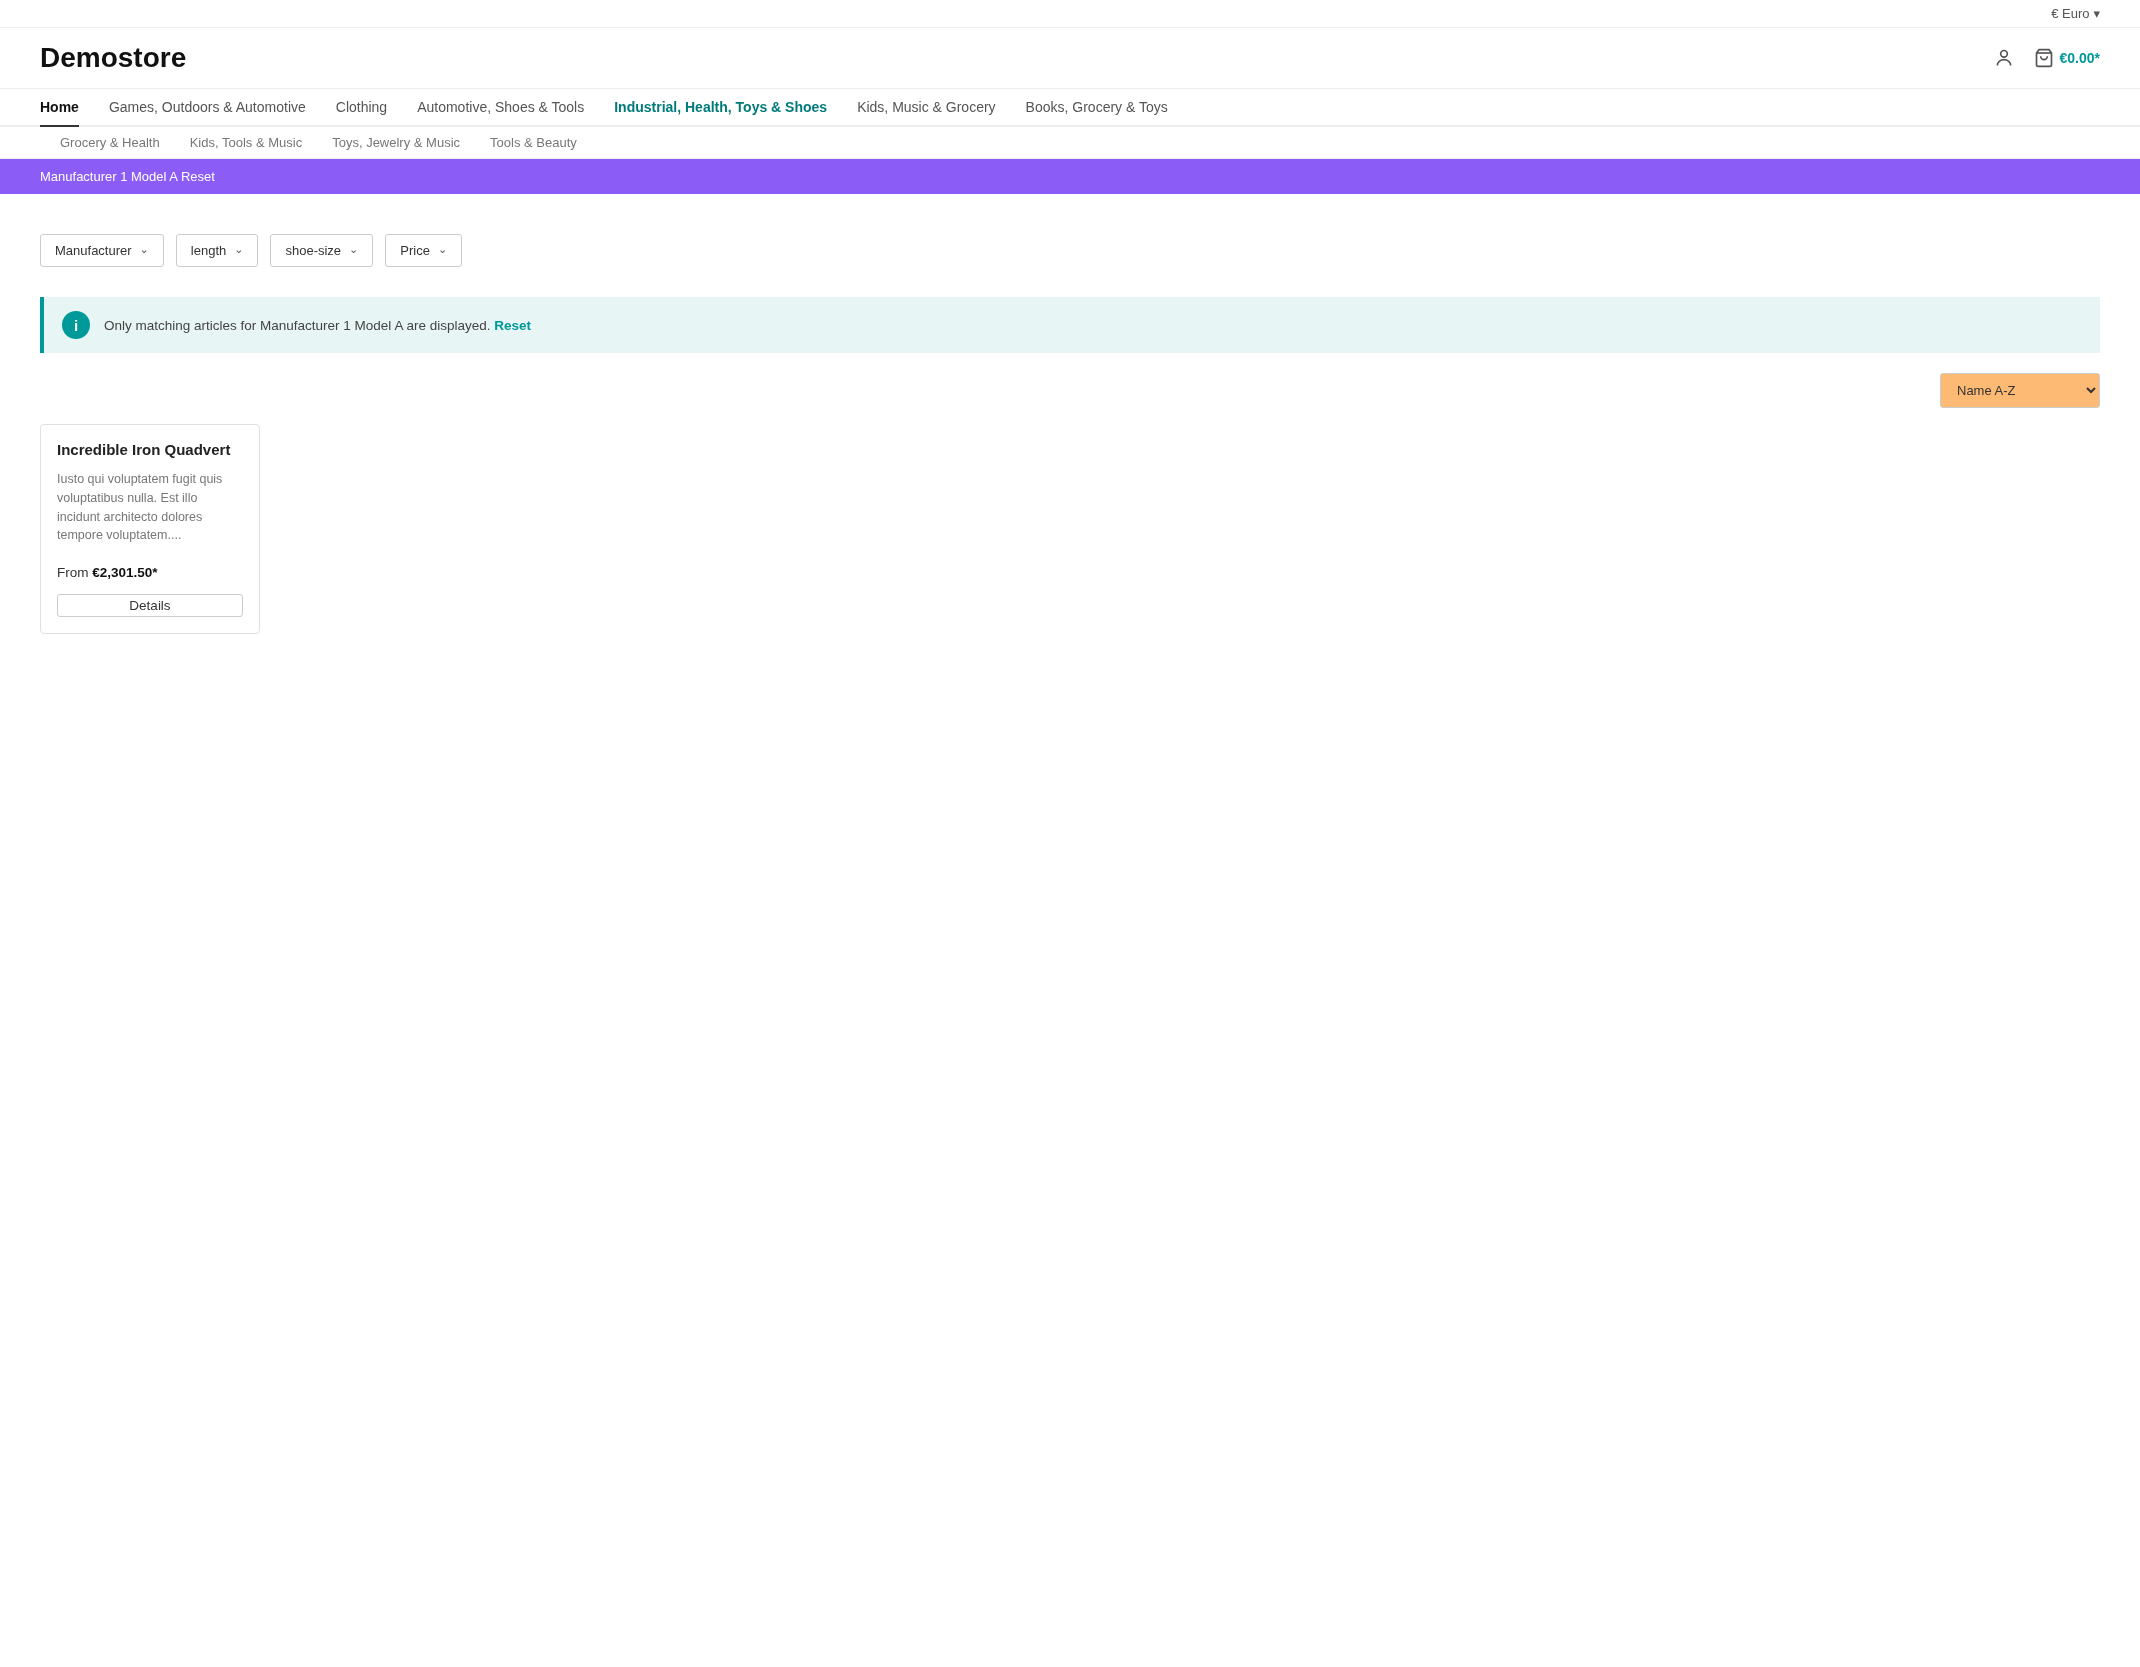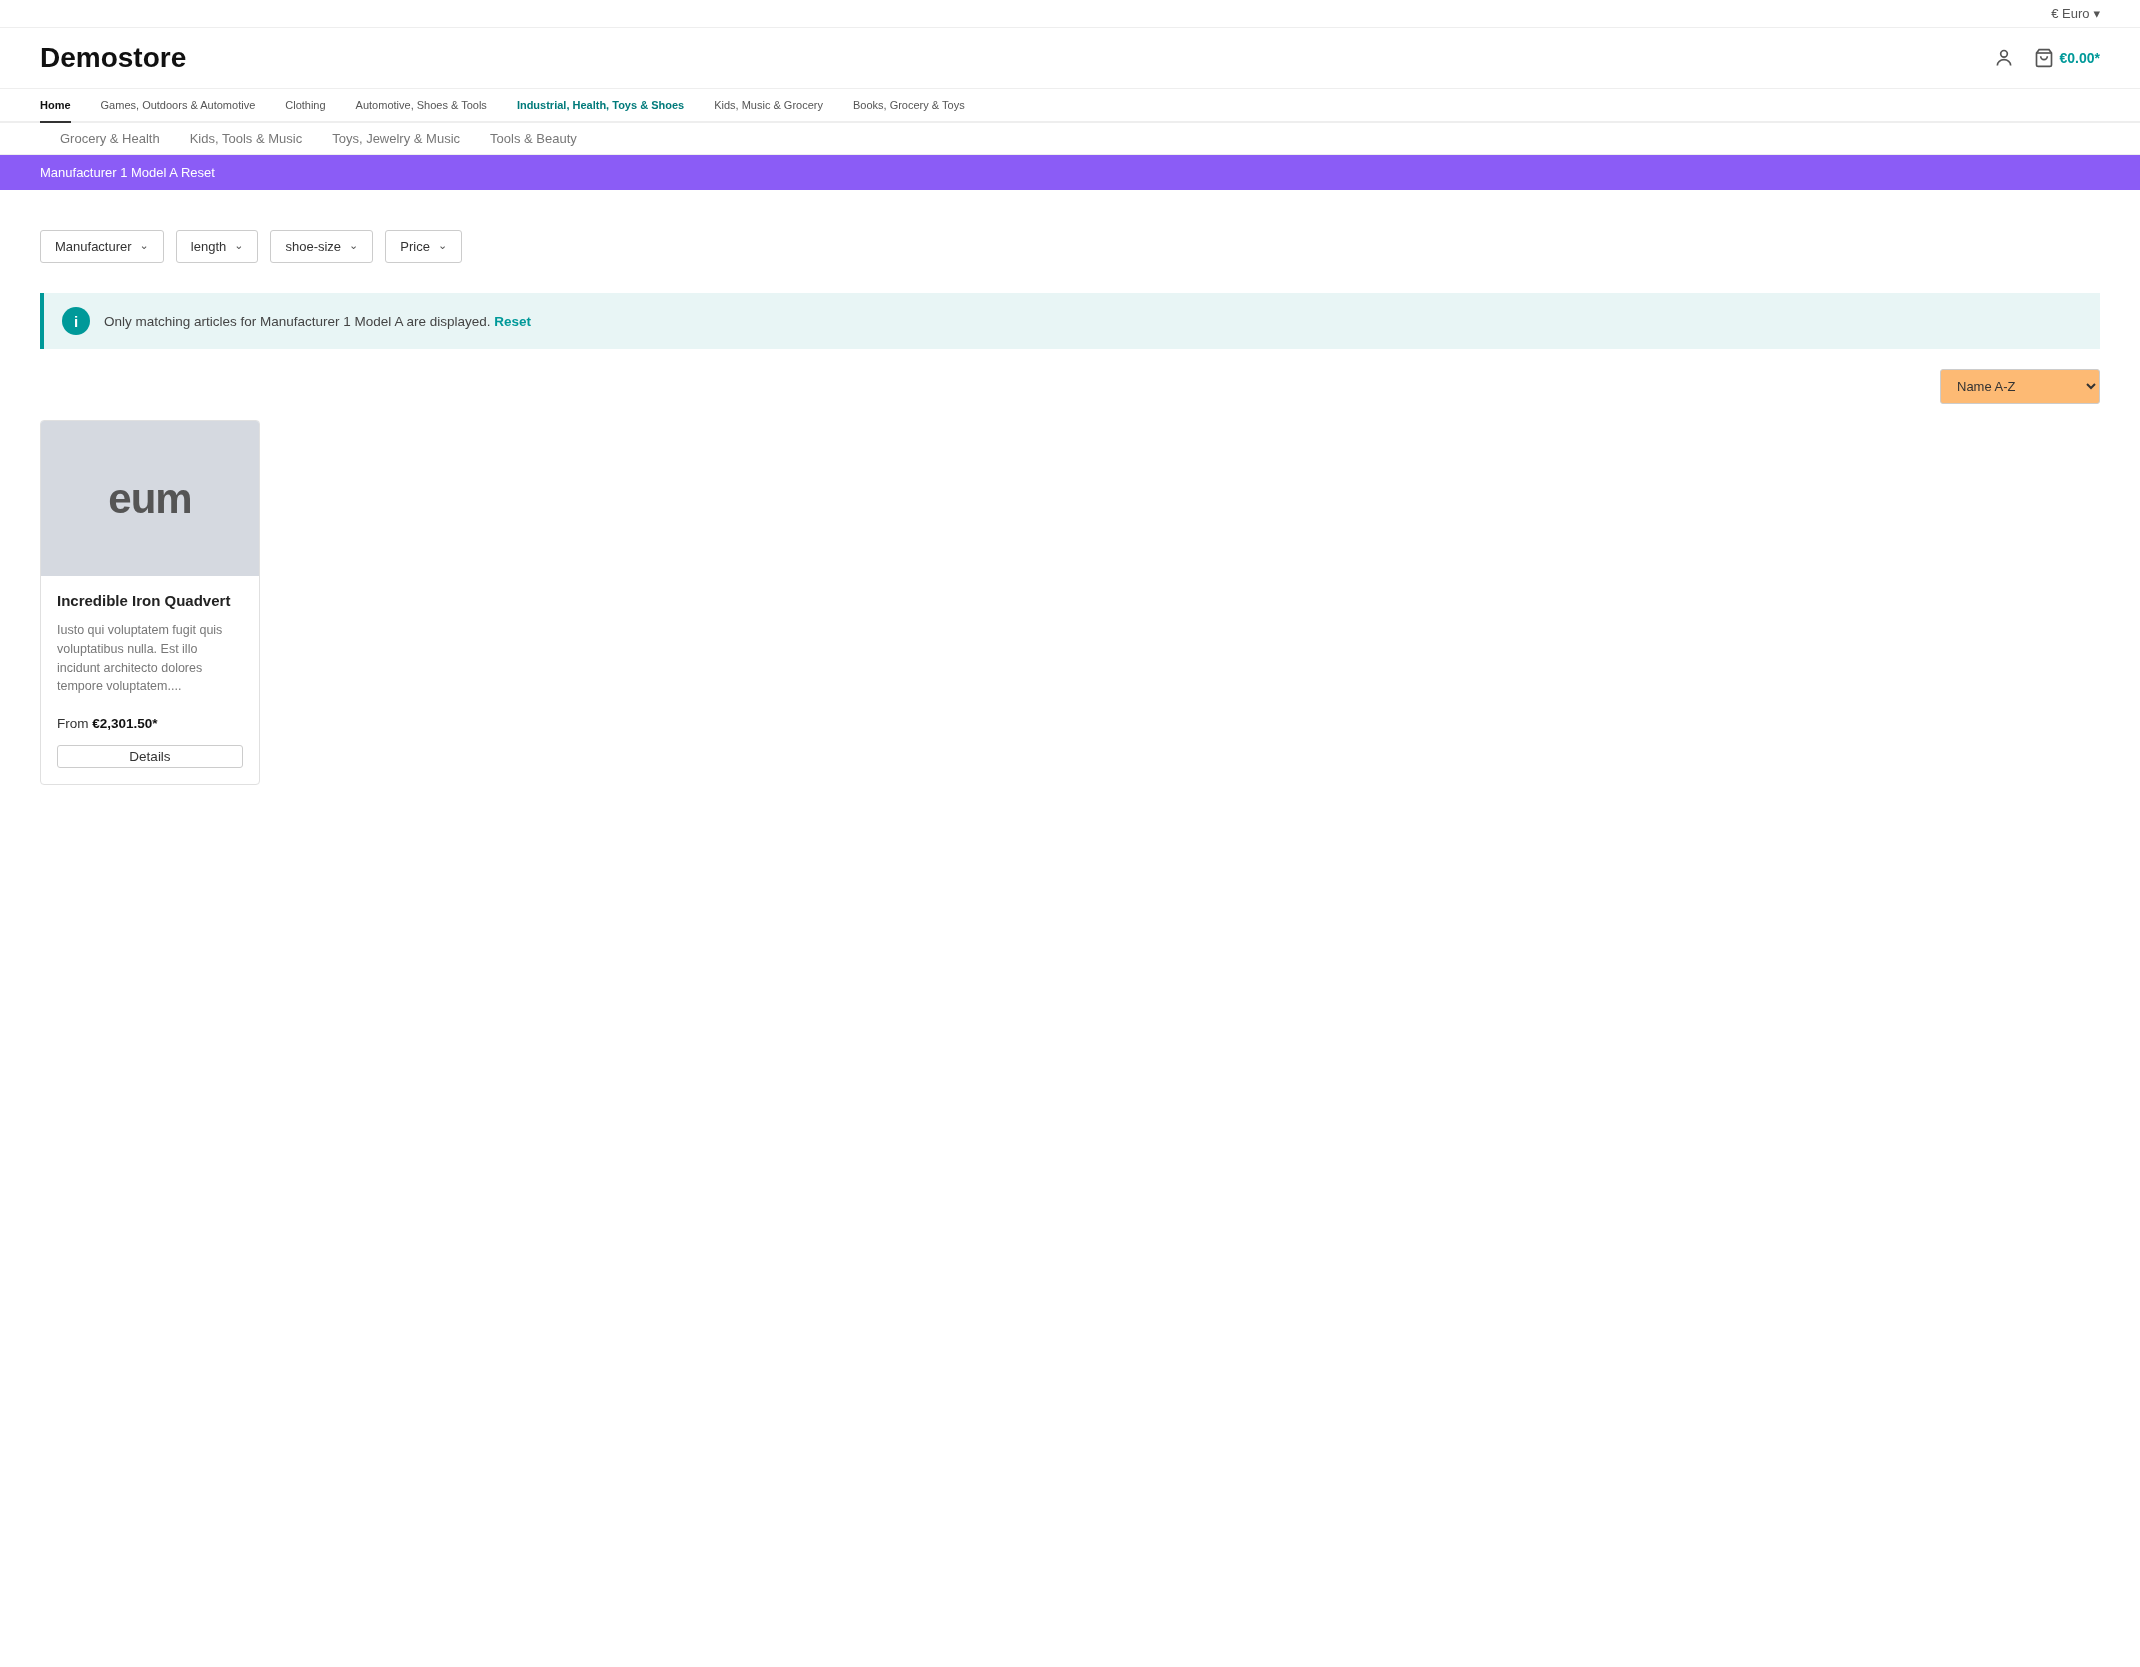--- a/index.html
+++ b/index.html
@@ -79,21 +79,21 @@
       color: #009999;
       font-weight: bold;
     }
 
     
     .primary-nav {
       display: flex;
       padding: 0 40px;
       gap: 30px;
       border-bottom: 2px solid #eee;
-      font-size: 11px;
+      font-size: 14px;
     }
     .primary-nav a {
       text-decoration: none;
       color: #555;
       padding: 10px 0;
       display: block;
       border-bottom: 2px solid transparent;
       margin-bottom: -2px;
       white-space: nowrap;
     }
@@ -351,23 +351,20 @@
   <select class="sort-select">
     <option>Name A-Z</option>
     <option>Name Z-A</option>
     <option>Price ASC</option>
     <option>Price DESC</option>
   </select>
 </div>
 
 <div class="products-grid">
   <div class="product-card">
-    <div class="product-image">
-      <span>eum</span>
-    </div>
     <div class="product-info">
       <div class="product-name">Incredible Iron Quadvert</div>
       <div class="product-description">Iusto qui voluptatem fugit quis voluptatibus nulla. Est illo incidunt architecto dolores tempore voluptatem....</div>
       <div class="product-price">
         <span>From</span>
         <strong>€2,301.50*</strong>
       </div>
       <button class="details-btn">Details</button>
     </div>
   </div>

